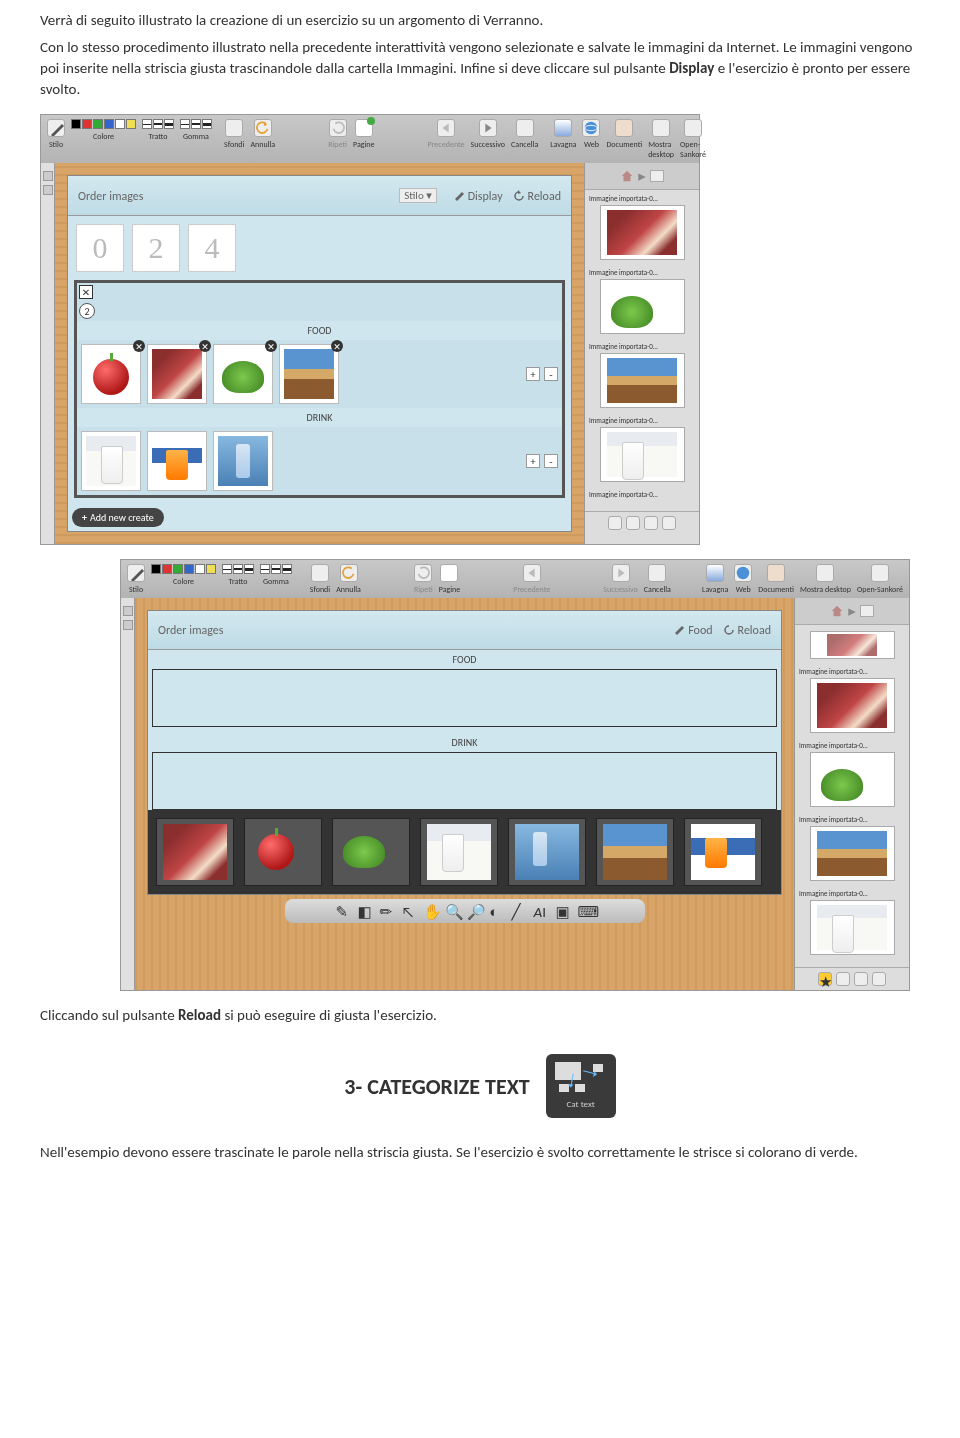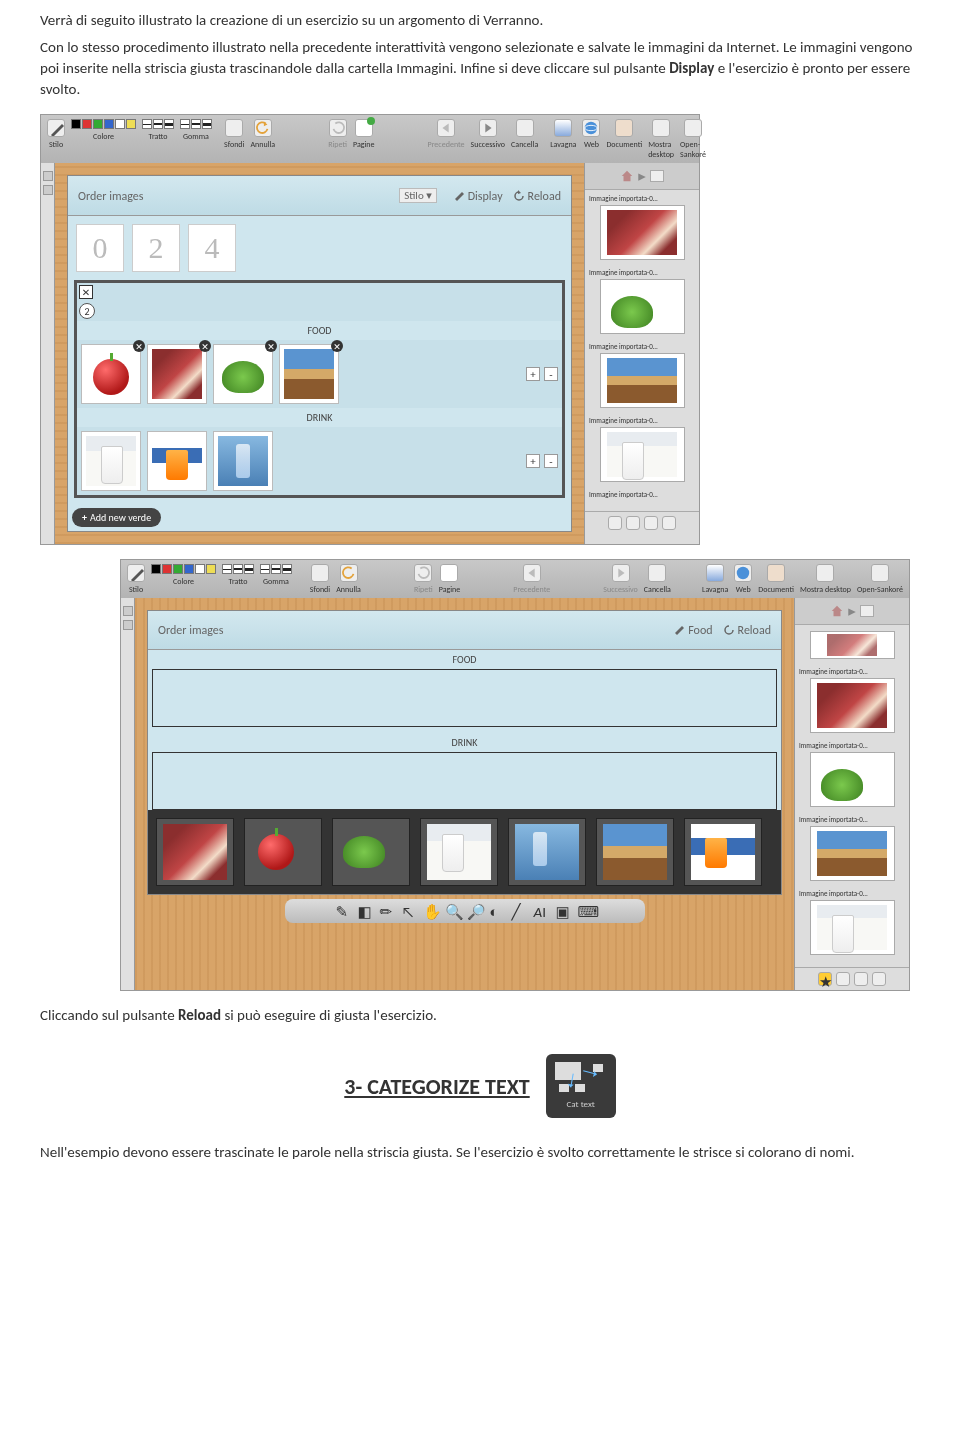--- a/index.html
+++ b/index.html
@@ -83,21 +83,21 @@
   .dz { height:58px; border:1px solid #333; margin:0 4px; background:#cfe6ee; }
   .gallery { background:#333; padding:8px; display:flex; gap:10px; flex-wrap:wrap; }
   .gal-item { width:78px; height:68px; background:#555; border:1px solid #222; padding:4px; display:flex; align-items:center; justify-content:center; }
   .gal-item .pic { width:64px; height:56px; }
   .bottombar { display:flex; gap:6px; justify-content:center; padding:4px; background:linear-gradient(#ddd,#bbb); border-radius:8px; margin:4px auto; width:360px; }
   .bottombar span { width:16px; height:16px; display:inline-block; }
   
   
   .caption { margin: 14px 0; line-height:1.4; }
   .section-head { display:flex; align-items:center; justify-content:center; gap:16px; margin:28px 0 24px 0; }
-  .section-head h2 { font-size:22px; font-weight:bold;text-decoration:underline; }
+  .section-head h2 { font-size:22px; font-weight:bold; }
   .cat-icon { width:70px; height:64px; background:#3a3a3a; border-radius:6px; padding:6px; display:flex; flex-direction:column; align-items:center; gap:2px; position:relative; }
   .cat-diagram { position:relative; width:56px; height:36px; }
   .cat-diagram .big { position:absolute; width:26px; height:18px; background:#ddd; top:2px; left:2px; }
   .cat-diagram .sm1 { position:absolute; width:10px; height:8px; background:#ddd; top:4px; right:6px; }
   .cat-diagram .sm2 { position:absolute; width:10px; height:8px; background:#ddd; bottom:4px; left:6px; }
   .cat-diagram .sm3 { position:absolute; width:10px; height:8px; background:#ddd; bottom:4px; left:22px; }
   .arrow { position:absolute; width:14px; height:1px; background:#6bf; }
   .arrow::after { content:""; position:absolute; right:-3px; top:-2px; border:3px solid transparent; border-left-color:#6bf; }
   .ar1 { top:12px; left:30px; transform:rotate(15deg); }
   .ar2 { top:20px; left:12px; transform:rotate(100deg); }
@@ -287,21 +287,21 @@
                   <div class="pic water-pic"></div>
                 </div>
             <div class="plusminus">
                   <div>+</div>
                   <div>-</div>
                 </div>
           </div>
         </div>
         <div class="addblock">
               <span style="font-weight:bold">+</span>
-              <span>Add new verde</span>
+              <span>Add new create</span>
             </div>
       </div>
     </div>
 
     <div class="rightpanel">
       <div class="rp-top">
         <svg viewBox="0 0 16 16">
               <path d="M2 8 L8 2 L14 8 L12 8 L12 14 L4 14 L4 8 Z"></path>
             </svg>
         <span style="color:#888">▸</span>
@@ -576,14 +576,14 @@
         <div class="sm2"></div>
         <div class="sm3"></div>
       <div class="arrow ar1"></div>
         <div class="arrow ar2"></div>
     </div>
     <div class="cat-label">Cat text</div>
   </div>
 </div>
 
 <div class="body-text">
-  <p>Nell'esempio devono essere trascinate le parole nella striscia giusta. Se l'esercizio è svolto correttamente le strisce si colorano di nomi.</p>
+  <p>Nell'esempio devono essere trascinate le parole nella striscia giusta. Se l'esercizio è svolto correttamente le strisce si colorano di verde.</p>
 </div>
 
 </body></html>

